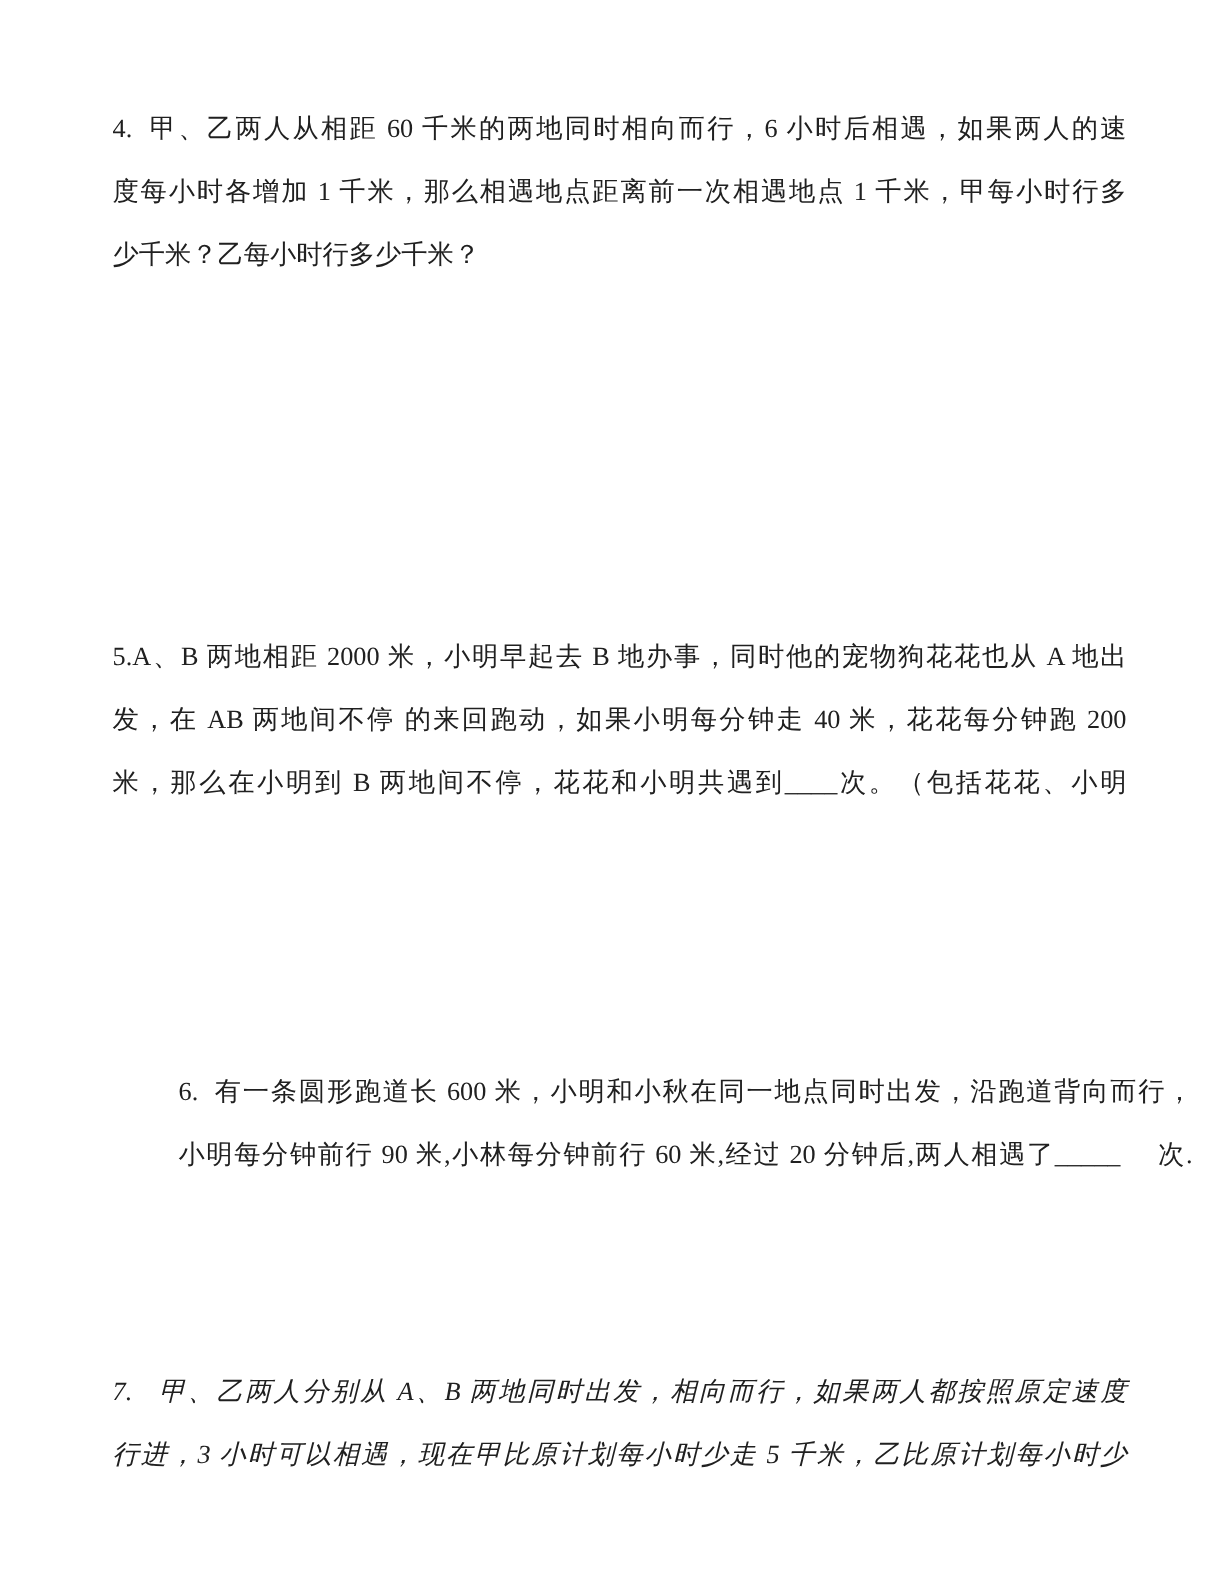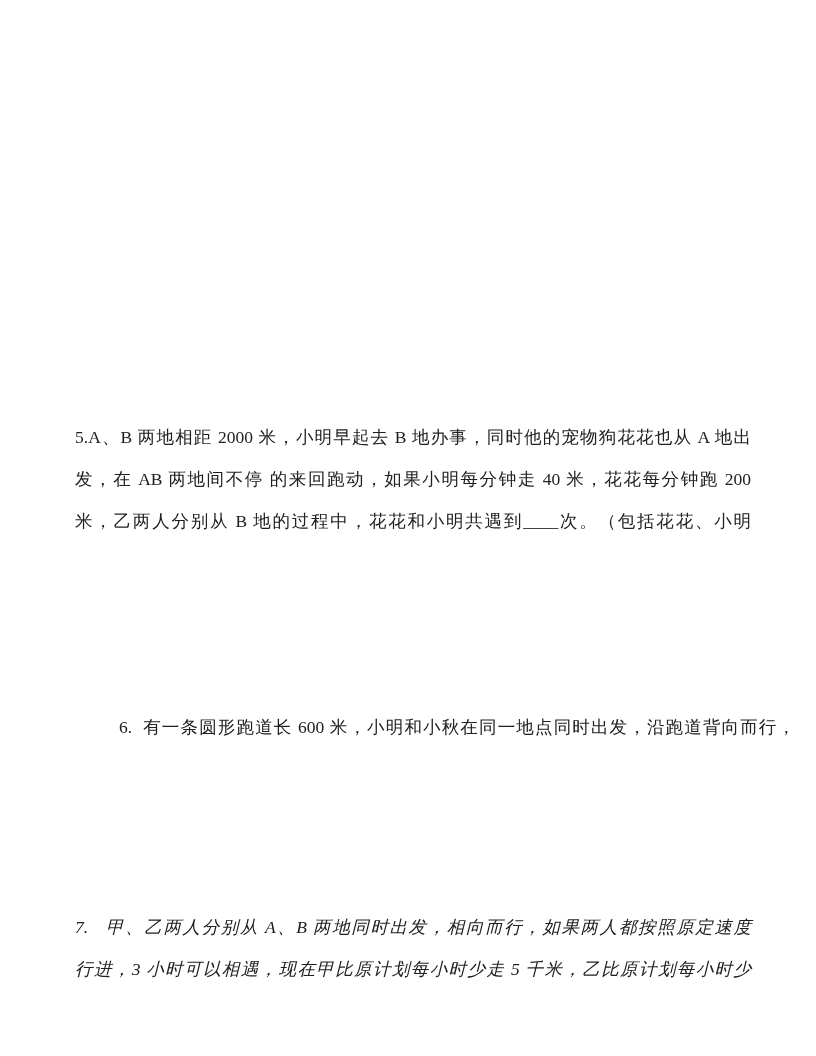--- a/index.html
+++ b/index.html
@@ -35,29 +35,35 @@
   #problem-4 { top: 64px; }
   #problem-5 { top: 416px; }
   #problem-6 { top: 706px; margin-left: 44px; }
   #problem-7 { top: 906px; font-style: italic; }
 </style>
 </head>
 <body>
 
 <div class="page">
 
+  <div class="problem" id="problem-4">
+    <div class="tline">4.&nbsp;&nbsp;甲、乙两人从相距 60 千米的两地同时相向而行，6 小时后相遇，如果两人的速</div>
+    <div class="tline">度每小时各增加 1 千米，那么相遇地点距离前一次相遇地点 1 千米，甲每小时行多</div>
+    <div class="tline tline-end">少千米？乙每小时行多少千米？</div>
+  </div>
 
   <div class="problem" id="problem-5">
     <div class="tline">5.A、B 两地相距 2000 米，小明早起去 B 地办事，同时他的宠物狗花花也从 A 地出</div>
     <div class="tline">发，在 AB 两地间不停 的来回跑动，如果小明每分钟走 40 米，花花每分钟跑 200</div>
-    <div class="tline">米，乙两人分别从 B 地的过程中，花花和小明共遇到____次。（包括花花、小明</div>
+    <div class="tline">米，那么在小明到 B 两地间不停，花花和小明共遇到____次。（包括花花、小明</div>
   </div>
 
   <div class="problem" id="problem-6">
     <div class="tline">6.&nbsp;&nbsp;有一条圆形跑道长 600 米，小明和小秋在同一地点同时出发，沿跑道背向而行，</div>
+    <div class="tline">小明每分钟前行 90 米,小林每分钟前行 60 米,经过 20 分钟后,两人相遇了_____　 次.</div>
   </div>
 
   <div class="problem" id="problem-7">
     <div class="tline">7.&nbsp;&nbsp;&nbsp;甲、乙两人分别从 A、B 两地同时出发，相向而行，如果两人都按照原定速度</div>
     <div class="tline">行进，3 小时可以相遇，现在甲比原计划每小时少走 5 千米，乙比原计划每小时少</div>
   </div>
 
 </div>
 
 </body></html>

